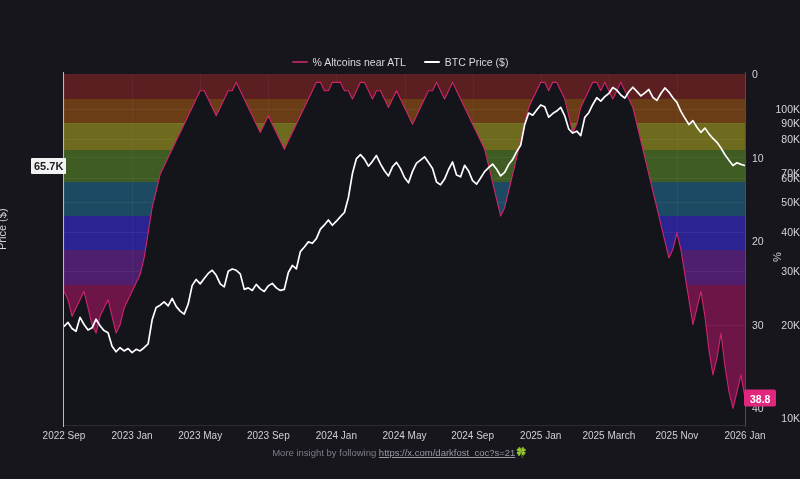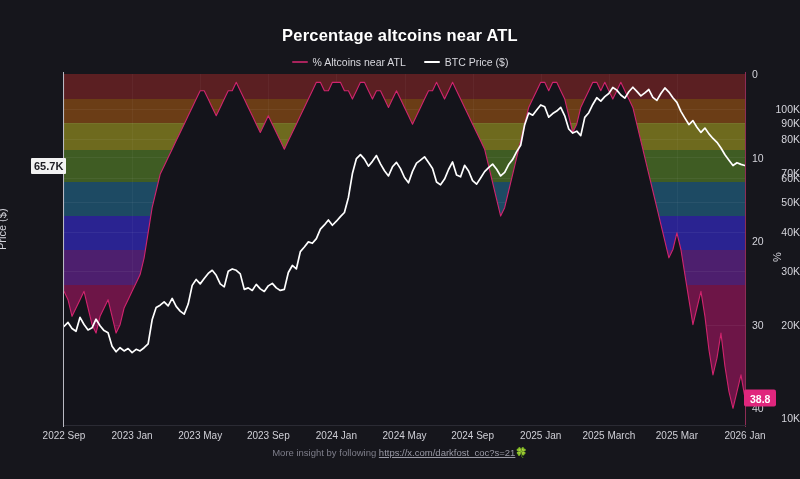--- a/index.html
+++ b/index.html
@@ -82,21 +82,20 @@
     color:#7e7e8a;font-size:9.5px;
   }
   #footer-link{color:#9a9aa6;text-decoration:underline;}
   #footer-emoji{font-size:10px;}
 </style>
 </head>
 <body>
 
 <div id="chart-root">
 
-  <div id="chart-title">Percentage altcoins near ATL</div>
 
   <div id="chart-legend">
     <div class="legend-item">
       <span class="legend-swatch" id="legend-swatch-0" style="background: rgb(168, 35, 92);"></span>
       <span>% Altcoins near ATL</span>
     </div>
     <div class="legend-item">
       <span class="legend-swatch" id="legend-swatch-1" style="background: rgb(255, 255, 255);"></span>
       <span>BTC Price ($)</span>
     </div>
@@ -168,21 +167,21 @@
   <div id="xticks">
       <div class="xtick" style="left: 64px; text-align: center;">2022 Sep</div>
       <div class="xtick" style="left: 132.1px;">2023 Jan</div>
       <div class="xtick" style="left: 200.2px;">2023 May</div>
       <div class="xtick" style="left: 268.3px;">2023 Sep</div>
       <div class="xtick" style="left: 336.4px;">2024 Jan</div>
       <div class="xtick" style="left: 404.5px;">2024 May</div>
       <div class="xtick" style="left: 472.6px;">2024 Sep</div>
       <div class="xtick" style="left: 540.7px;">2025 Jan</div>
       <div class="xtick" style="left: 608.8px;">2025 March</div>
-      <div class="xtick" style="left: 676.9px;">2025 Mar</div>
+      <div class="xtick" style="left: 676.9px;">2025 Nov</div>
       <div class="xtick" style="left: 745px;">2026 Jan</div>
     </div>
 
   <div id="ylabel-left">Price ($)</div>
   <div id="ylabel-right">%</div>
 
   <div id="badge-price" style="top: 165.557px;">65.7K</div>
   <div id="badge-pct" style="top: 398.257px;">38.8</div>
 
   <div id="chart-footer">

